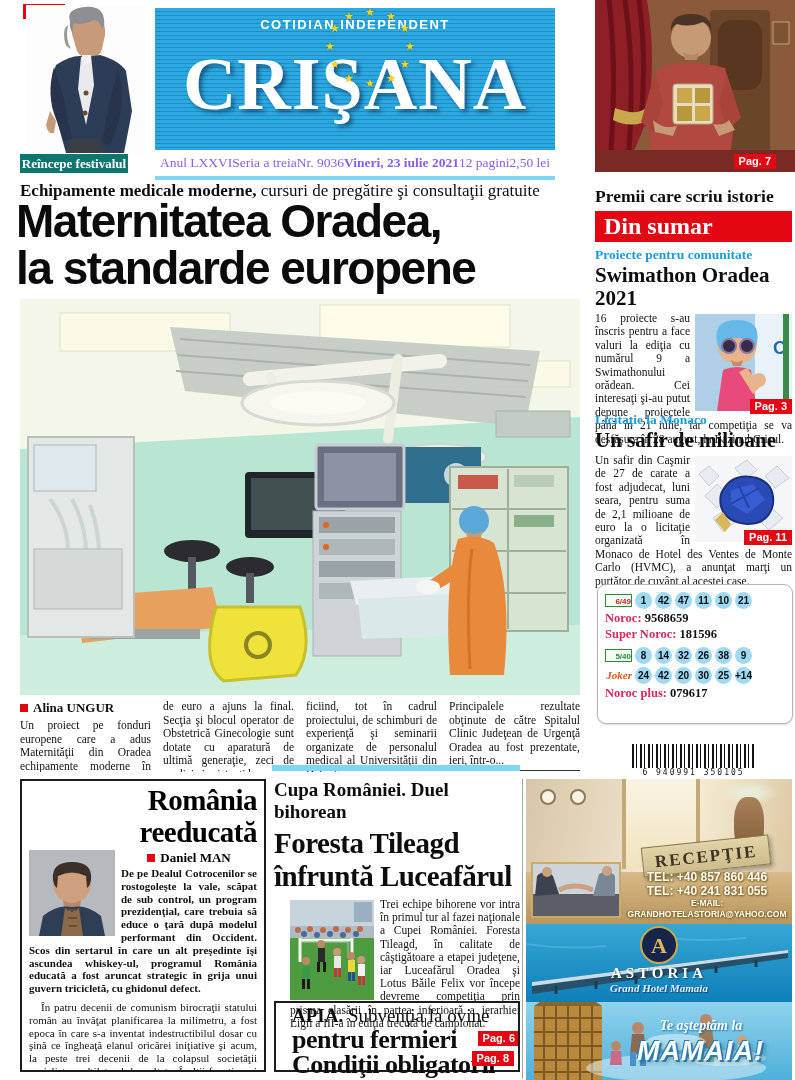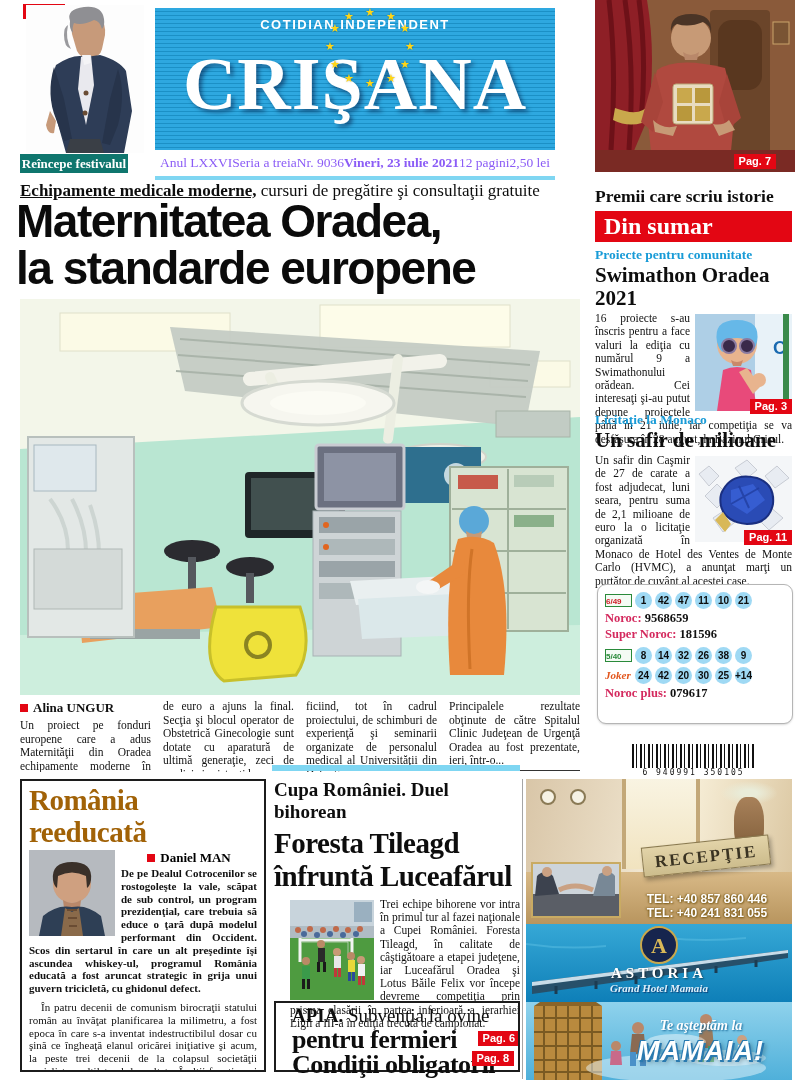--- a/index.html
+++ b/index.html
@@ -24,21 +24,21 @@
   .eu-star { position:absolute; color:#ffd616; font-size:11px; text-shadow:0 0 2px rgba(0,0,0,.3); }
   .issue-bar { left:155px; top:151px; width:400px; height:23px; display:flex; align-items:center;
     justify-content:center; font:13.5px "Liberation Serif", serif; color:#8b5cf6; padding:0 3px; }
   .issue-bar .b { font-weight:bold; }
   .cyan-rule { left:155px; top:176px; width:400px; height:4px; background:#7fd6f2; }
   .award-photo { left:595px; top:0; width:184px; height:172px; }
   .pag7 { right:3px; bottom:3px; position:absolute; }
 
   
   .lead-kicker { left:20px; top:181px; width:560px; font:17px "Liberation Serif", serif; color:#0d0d0d; }
-  .lead-kicker .b { font-weight:bold;text-decoration:underline; }
+  .lead-kicker .b { font-weight:bold; }
   .lead-headline { left:16px; top:198px; width:572px; color:#0b0b0b;
     font:bold 46px/47px "Liberation Sans", sans-serif; letter-spacing:-1.5px; }
 
   .main-photo { left:20px; top:299px; width:560px; height:396px; }
 
   .byline-row { font:bold 13px "Liberation Serif", serif; color:#111; margin-bottom:3px; }
   .sq { display:inline-block; width:8px; height:8px; background:#e30613; margin-right:5px; }
   .lead-cols { left:20px; top:700px; width:560px; height:72px; display:flex; gap:12px; overflow:hidden; }
   .lead-col { width:131px; font:11.5px/13.5px "Liberation Serif", serif; text-align:justify; color:#111; }
   .continuation { display:block; border-top:1px solid #333; margin-top:2px; text-align:right;
@@ -52,39 +52,39 @@
   .kicker-blue { font:bold 13.5px "Liberation Serif", serif; color:#189bd7; }
   .sumar-head { font:bold 21px/23px "Liberation Serif", serif; color:#0d0d0d; margin:1px 0 2px; }
   .sumar-body { font:11.5px/13.4px "Liberation Serif", serif; color:#111; text-align:justify; }
   .float-img { float:right; margin:2px 0 2px 5px; position:relative; }
   .float-img .badge { position:absolute; right:0; bottom:0; }
 
   
   .lotto-card { left:597px; top:584px; width:196px; height:140px; border:1px solid #b5b5b5; border-radius:9px;
     background:#fff; padding:5px 6px 4px 7px; box-shadow:0 1px 2px rgba(0,0,0,.15); }
   .lotto-row { display:flex; align-items:center; gap:3px; height:20px; }
-  .lotto-logo { width:27px; height:13px; font:bold 8px/13px "Liberation Sans", sans-serif; text-align:left;
+  .lotto-logo { width:27px; height:13px; font:bold 8px/13px "Liberation Sans", sans-serif; text-align:right;
     border:1px solid #2a8a3a; color:#d0202a; background:#f4fbf4; flex:0 0 27px; }
   .lotto-logo.g540 { color:#2a8a3a; }
   .lotto-logo.joker { border:none; background:none; color:#e2541a; font:italic bold 11px/13px "Liberation Serif", serif; }
   .ball { width:17px; height:17px; border-radius:50%; background:#9fd9f4; color:#0d0d0d; text-align:center;
     font:bold 10px/17px "Liberation Sans", sans-serif; flex:0 0 17px; }
   .lotto-line { font:bold 12.5px/16px "Liberation Serif", serif; color:#111; }
   .lotto-line .lbl { color:#d42a5e; }
   .barcode { left:622px; top:744px; width:143px; height:34px; background:#fff; text-align:center; }
   .bars { height:24px; margin:0 10px;
     background:repeating-linear-gradient(90deg,#111 0 2px,#fff 2px 4px,#111 4px 5px,#fff 5px 8px); }
   .bar-digits { font:8px "DejaVu Sans Mono", monospace; letter-spacing:2px; color:#111; }
 
   
   .cyan-bar-mid { left:272px; top:765px; width:248px; height:6px; background:#7fd6f2; }
   .v-rule { left:522px; top:779px; width:1px; height:300px; background:#a5a5a5; }
 
   .reeducata-box { left:20px; top:779px; width:246px; height:293px; border:2px solid #1c1c1c; padding:3px 7px; overflow:hidden; }
-  .reeducata-head { font:bold 29px/32px "Liberation Serif", serif; letter-spacing:-0.5px; text-align:left; color:#a16207; }
+  .reeducata-head { font:bold 29px/32px "Liberation Serif", serif; letter-spacing:-0.5px; text-align:right; color:#000000; }
   .reeducata-byline { font:bold 13px "Liberation Serif", serif; text-align:center; margin:2px 0 1px 90px; }
   .portrait { float:left; width:86px; height:86px; margin:2px 6px 2px 0; }
   .reeducata-intro { font:bold 11px/12.8px "Liberation Serif", serif; text-align:justify; color:#111; }
   .reeducata-body { font:11px/12.8px "Liberation Serif", serif; text-align:justify; color:#111; margin-top:6px; text-indent:12px; }
 
   .cupa-col { left:274px; top:779px; width:246px; }
   .cupa-kicker { font:bold 19px/22px "Liberation Serif", serif; color:#0d0d0d; }
   .cupa-kicker2 { font:19px/22px "Liberation Serif", serif; color:#0d0d0d; }
   .cupa-head { font:bold 29px/33px "Liberation Serif", serif; letter-spacing:-0.5px; color:#0d0d0d; margin:4px 0 5px; }
   .foot-img { float:left; width:84px; height:100px; margin:2px 6px 2px 0; }
@@ -494,20 +494,21 @@
           <path d="M4,12 q8,-8 16,0 l6,18 -24,2z" fill="#3c424e"></path>
           <path d="M66,10 q10,-6 16,2 l0,20 -22,0z" fill="#788896"></path>
           <circle cx="14" cy="8" r="5" fill="#caa183"></circle>
             <circle cx="74" cy="7" r="5" fill="#caa183"></circle>
           <path d="M26,26 q16,-8 34,0" stroke="#caa183" stroke-width="5" fill="none"></path>
         </svg>
       </div>
       <div class="contact">
         <div>TEL: +40 857 860 446</div>
         <div>TEL: +40 241 831 055</div>
+        <div class="email">E-MAIL: GRANDHOTELASTORIA@YAHOO.COM</div>
       </div>
     </div>
     <div class="ad-sea">
       <svg width="266" height="78" viewBox="0 0 266 78" style="position:absolute;left:0;top:0">
         <rect width="266" height="78" fill="none"></rect>
         <polygon points="6,58 262,26 262,34 6,70" fill="#27506a"></polygon>
         <polygon points="6,58 262,26 262,29 6,62" fill="#c8dce8"></polygon>
         <path d="M30,62 l0,8 M70,57 l0,8 M110,52 l0,8 M150,47 l0,7 M190,42 l0,7 M230,36 l0,7" stroke="#1c3c52" stroke-width="3"></path>
         <path d="M0,20 q40,6 80,2 M140,14 q40,4 80,0" stroke="#5cc0e4" stroke-width="2" opacity="0.5" fill="none"></path>
       </svg>

